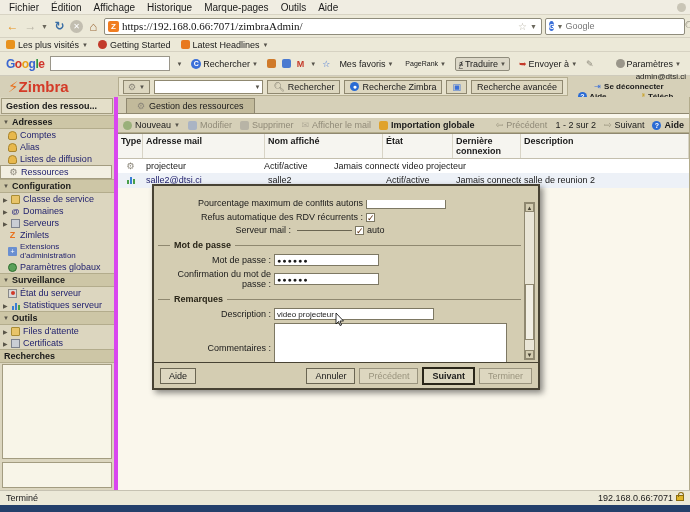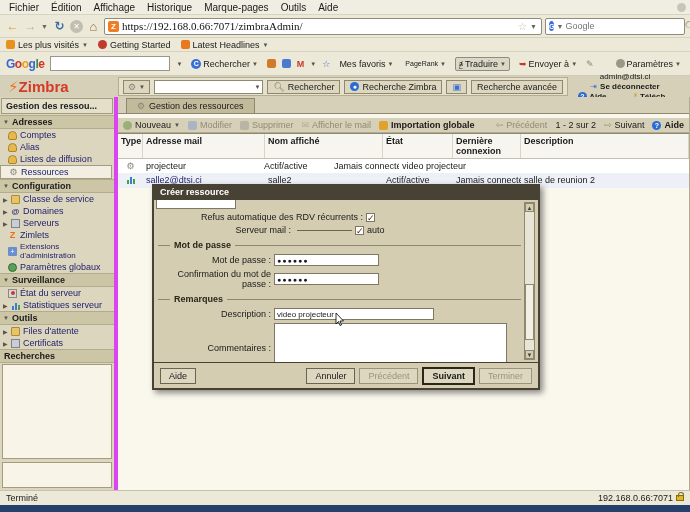--- a/index.html
+++ b/index.html
@@ -42,21 +42,21 @@
 
   
   .app { top:76px; height:414px; background:#d6d0b8; }
   .appheader { position:absolute; top:0; left:0; right:0; height:21px; display:flex; align-items:center; }
   .zlogo { width:118px; font-size:15px; font-weight:bold; color:#d43a27; padding-left:8px; }
   .zlogo .zz { color:#e8711e; }
   .zsearchwrap { flex:1; display:flex; align-items:center; gap:4px; height:19px; border:1px solid #b4ad90; background:#e6e1cc; padding:0 4px; margin-right:4px; }
   .zbtn { background:#ddd7c0; border:1px solid #8f8870; padding:1px 5px; font-size:9px; display:flex; align-items:center; gap:3px; white-space:nowrap; }
   .zgearbtn { background:#ddd7c0; border:1px solid #8f8870; padding:1px 4px; display:flex; align-items:center; gap:3px; }
   .zinput { flex:1; height:14px; background:#fff; border:1px solid #8f8870; display:flex; align-items:center; justify-content:flex-end; padding:0 2px; }
-  .account { width:118px; font-size:8px; text-align:center; line-height:1.25; padding-right:12px; }
+  .account { width:118px; font-size:8px; text-align:right; line-height:1.25; padding-right:4px; }
   .account .row { display:flex; justify-content:center; gap:3px; align-items:center; }
   .account .row2 { display:flex; justify-content:space-between; padding:0 6px; align-items:center; }
   .helpball { width:9px; height:9px; border-radius:50%; background:#2a6bd4; color:#fff; font-size:7px; font-weight:bold; display:inline-flex; align-items:center; justify-content:center; }
 
   .appbody { position:absolute; top:21px; left:0; right:0; bottom:0; display:flex; }
   .sidebar { width:118px; background:#dcd6bf; border-right:4px solid #d946ef; display:flex; flex-direction:column; }
   .sbtitle { background:#e4dfc9; border:1px solid #a39c80; margin:1px; font-weight:bold; font-size:9px; padding:2px 4px; }
   .section { font-size:9px; }
   .sechead { background:#cdc6a6; border-top:1px solid #b3ac8c; border-bottom:1px solid #b3ac8c; font-weight:bold; padding:1px 3px; display:flex; gap:3px; align-items:center; }
   .tri { font-size:6px; color:#5a564a; }
@@ -433,23 +433,23 @@
         <div class="c-state">Actif/active</div>
         <div class="c-last">Jamais connecté</div>
         <div class="c-desc">salle de reunion 2</div>
       </div>
       <div class="mainrest"></div>
     </div>
   </div>
 </div>
 
 <div class="dialog">
-  <div class="dlghead">Créer ressource</div>
   <div class="dlgbody">
     <div class="frow" style="margin-top:-3px">
+      <span class="flabel" style="width:210px">Pourcentage maximum de conflits autoris</span>
       <span class="finput" style="width:80px"></span>
     </div>
     <div class="frow">
       <span class="flabel" style="width:210px">Refus automatique des RDV récurrents :</span>
       <span class="cb">✓</span>
     </div>
     <div class="frow">
       <span class="flabel" style="width:138px">Serveur mail :</span>
       <span class="hline"></span>
       <span class="cb">✓</span>

